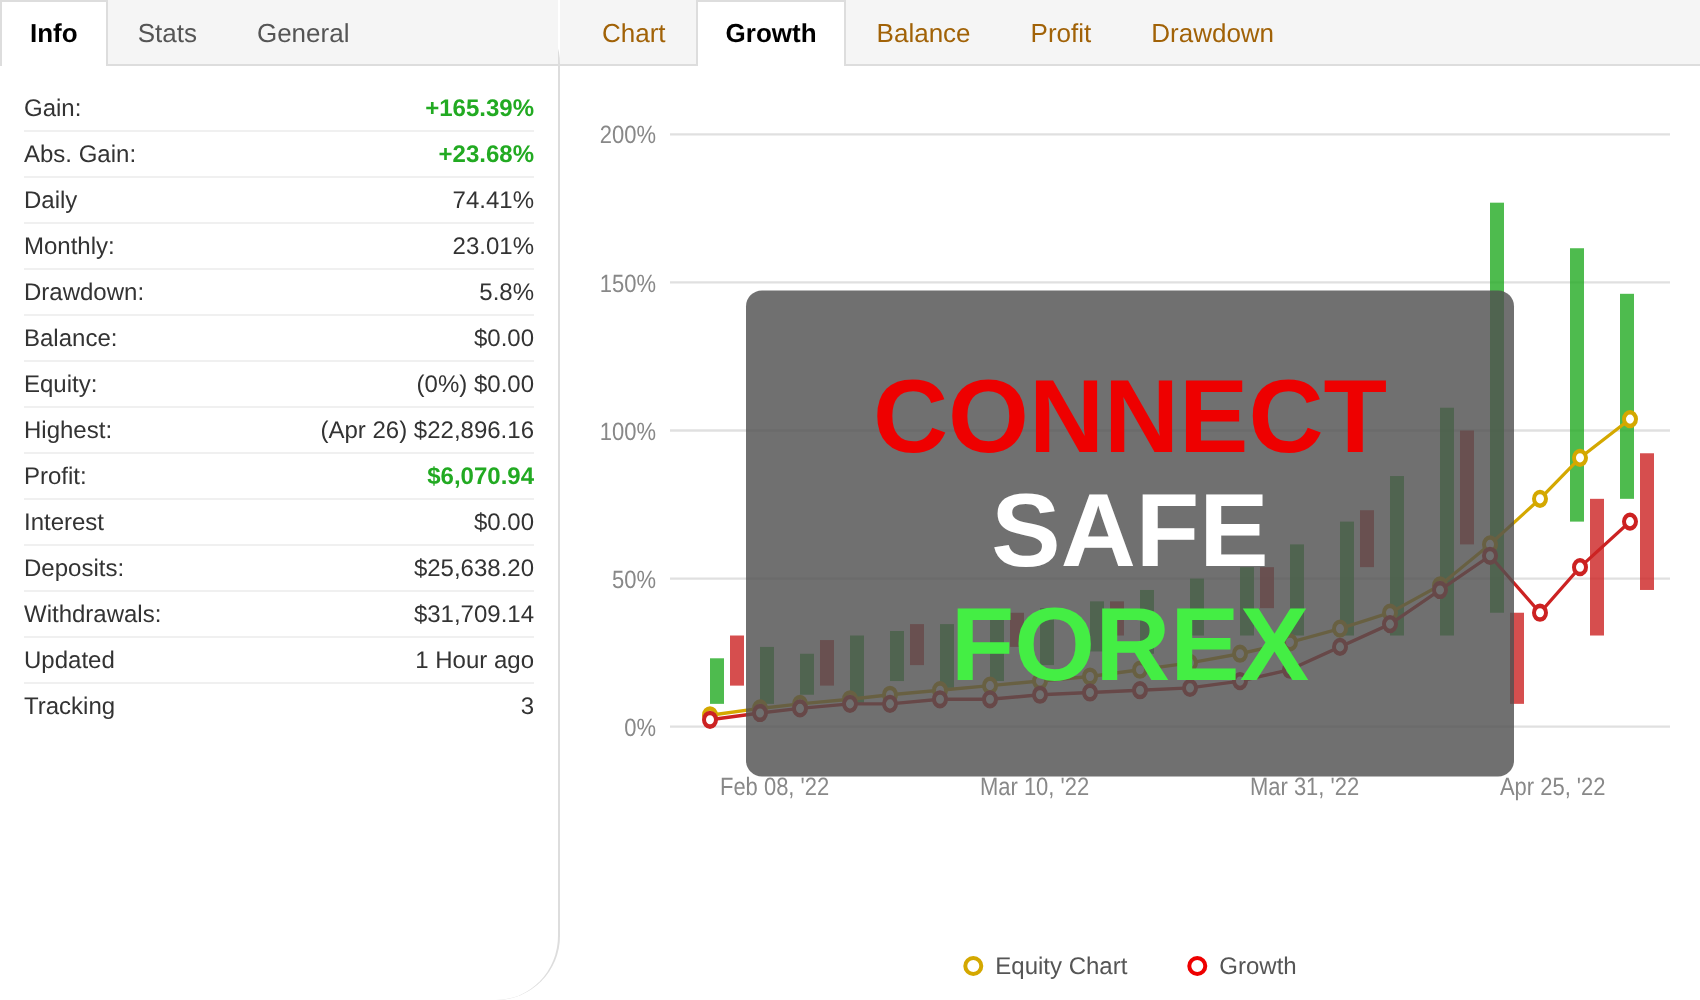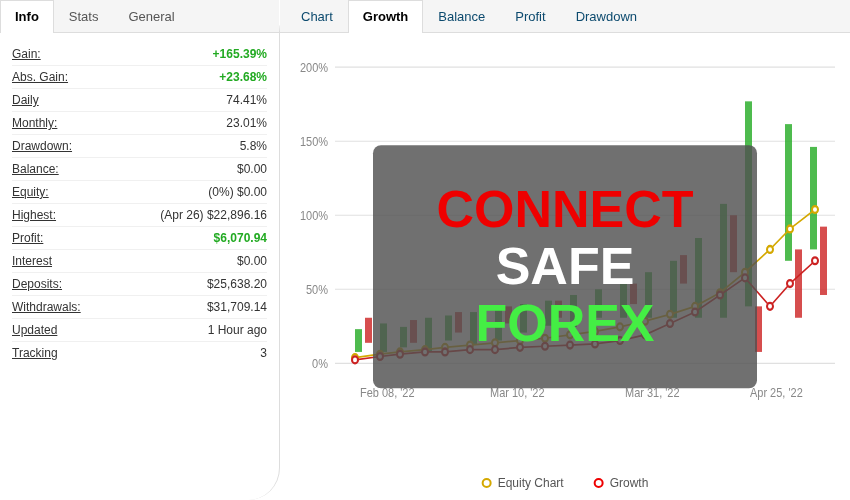--- a/index.html
+++ b/index.html
@@ -67,21 +67,20 @@
       padding: 4px 0;
       border-bottom: 1px solid #f0f0f0;
       align-items: center;
     }
 
     .info-row:last-child { border-bottom: none; }
 
     .info-label {
       color: #333;
       font-size: 12px;
-      text-decoration: underline;
     }
 
     .info-value {
       color: #333;
       font-size: 12px;
       text-align: right;
     }
 
     .value-green { color: #22aa22; font-weight: bold; }
     .value-profit { color: #22aa22; font-weight: bold; }
@@ -100,21 +99,21 @@
       background: #f5f5f5;
       padding: 0 6px;
     }
 
     .chart-tab {
       padding: 8px 14px;
       cursor: pointer;
       border: 1px solid transparent;
       border-bottom: none;
       font-size: 13px;
-      color: #0c4a6e;
+      color: #a16207;
       background: #f5f5f5;
     }
 
     .chart-tab.active {
       background: #fff;
       border-color: #ddd;
       border-bottom-color: #fff;
       margin-bottom: -1px;
       color: #000;
       font-weight: bold;

